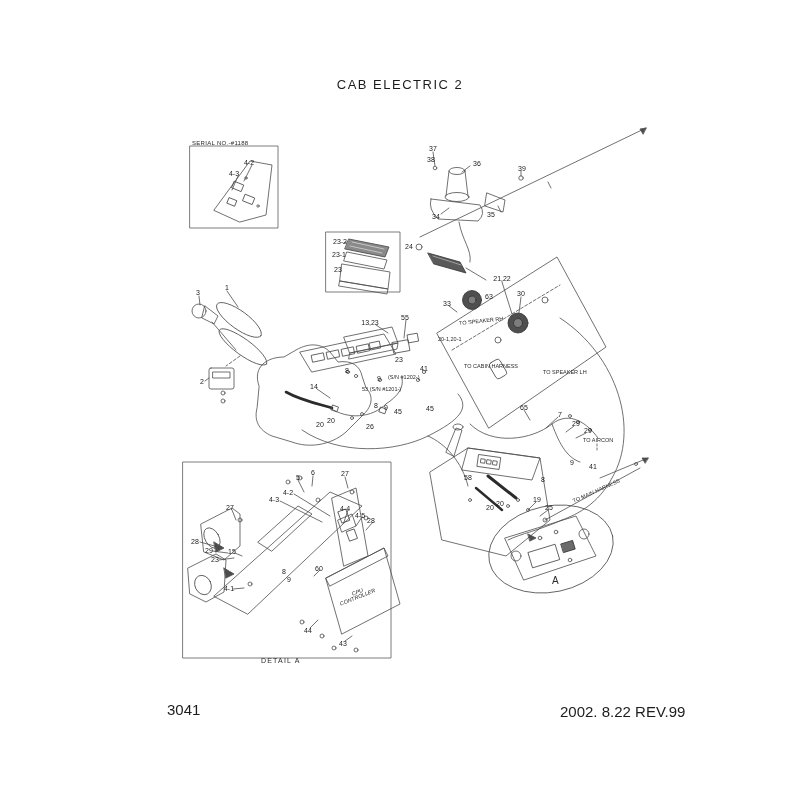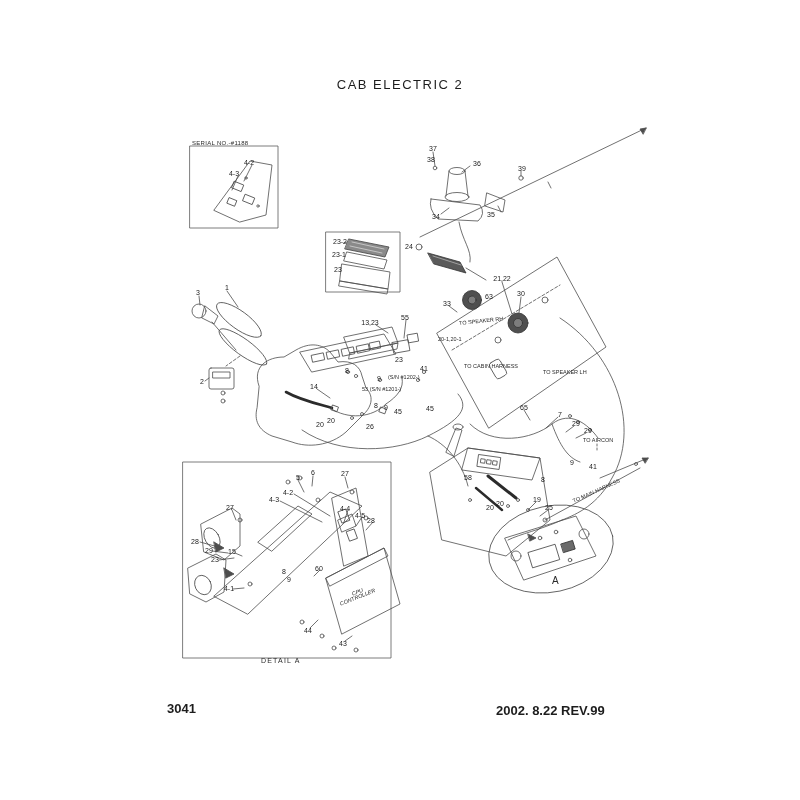--- a/index.html
+++ b/index.html
@@ -5,23 +5,23 @@
   html,body{margin:0;padding:0;background:#fff;}
   #stage{position:relative;width:744px;height:800px;background:#ffffff;overflow:hidden;
          font-family:"Liberation Sans",sans-serif;color:#222;}
   #art{position:absolute;left:0;top:0;}
   .title{position:absolute;top:77px;left:0;width:800px;text-align:center;
          font-size:13px;letter-spacing:1.5px;color:#1d1d1d;}
   .caption{position:absolute;font-size:6px;letter-spacing:.3px;color:#2a2a2a;white-space:nowrap;}
   .cap-serial{left:192px;top:140px;}
   .cap-detail{left:261px;top:657px;font-size:7px;letter-spacing:1.2px;}
   .cap-A{left:552px;top:575px;font-size:10px;}
-  .footer{position:absolute;font-size:13px;color:#1d1d1d;font-weight:bold;}
+  .footer{position:absolute;font-size:15px;color:#1d1d1d;}
   .f-left{left:167px;top:701px;}
-  .f-right{left:496px;top:703px;}
+  .f-right{left:560px;top:703px;}
   .callout{position:absolute;transform:translate(-50%,-50%);font-size:7px;line-height:7px;
            color:#1a1a1a;white-space:nowrap;}
   .annot{position:absolute;font-size:5.5px;line-height:6px;color:#2a2a2a;white-space:nowrap;
          transform-origin:left center;}
   .annot.it{font-style:italic;}
 </style>
 </head>
 <body>
 
 <div id="stage">

